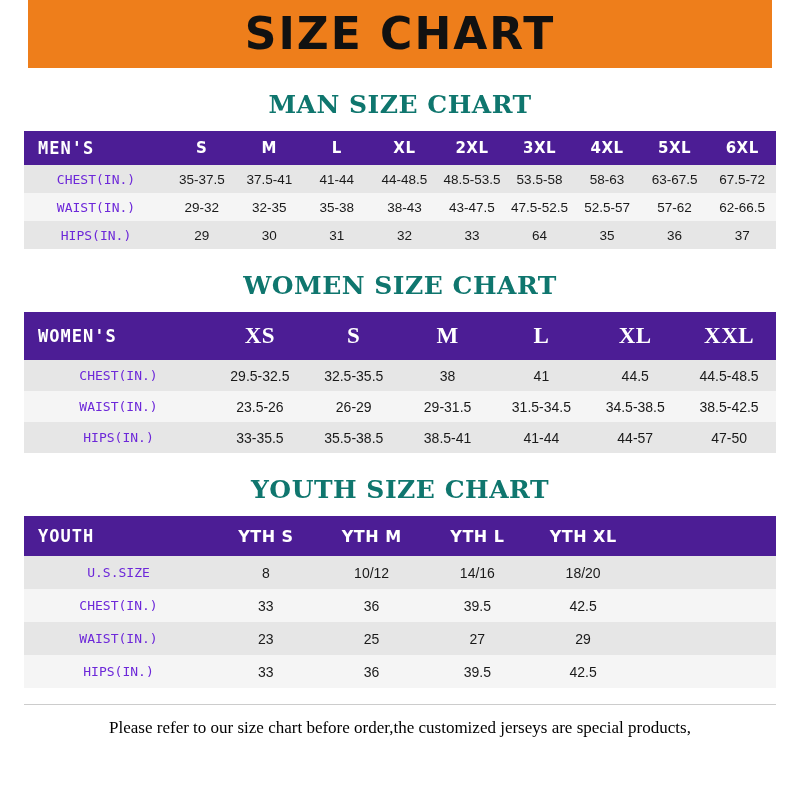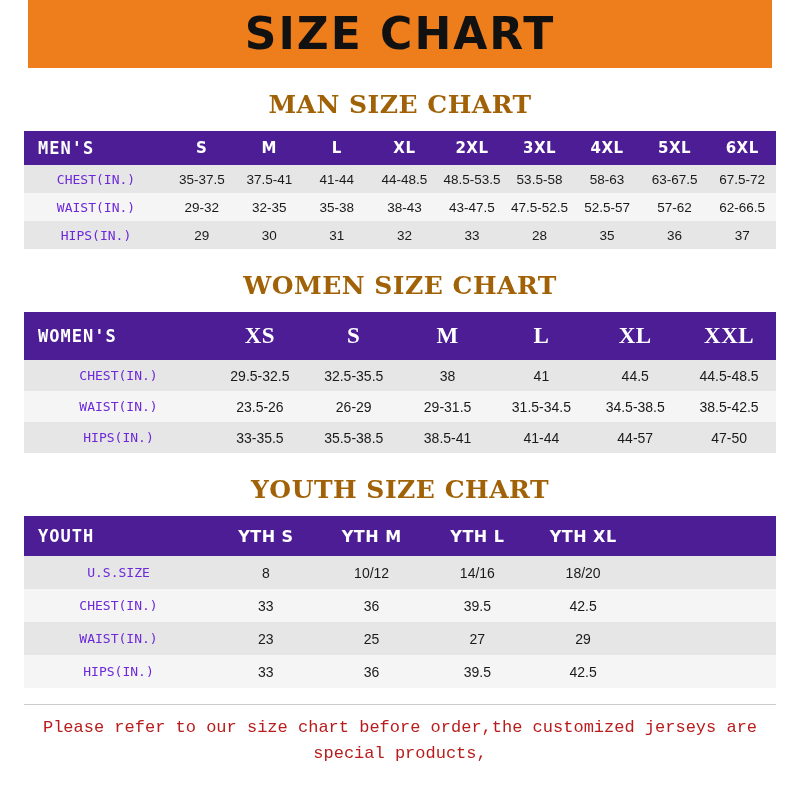--- a/index.html
+++ b/index.html
@@ -55,21 +55,21 @@
   }
   
   .section {
     padding: 0 18px;
   }
   .section-title {
     text-align: center;
     font-family: "DejaVu Serif", serif;
     font-weight: bold;
     font-size: 25px;
-    color: #a16207;
+    color: #0f766e;
     letter-spacing: 0.5px;
     margin: 22px 0 12px 0;
   }
   table.chart {
     width: 752px;
     margin: 0 auto;
     border-collapse: collapse;
     table-layout: fixed;
     font-size: 13px;
     color: #1a1a1a;
@@ -139,24 +139,24 @@
     padding: 0 24px;
   }
   .footer hr {
     border: 0;
     border-top: 1px solid #cccccc;
     margin: 0 0 10px 0;
   }
   .footer p {
     margin: 0;
     text-align: center;
-    color: #b91c1c;
+    color: #000000;
     font-size: 17px;
     line-height: 1.5;
-    font-family: Liberation Mono, monospace;
+    font-family: Liberation Serif, serif;
   }
 </style>
 </head>
 <body>
 
 <div class="page">
 
   <div class="banner">
     <div class="banner-title">SIZE CHART</div>
   </div>
@@ -203,21 +203,21 @@
           <td>57-62</td>
           <td>62-66.5</td>
         </tr>
         <tr class="odd">
           <td class="rowlab">HIPS(IN.)</td>
           <td>29</td>
           <td>30</td>
           <td>31</td>
           <td>32</td>
           <td>33</td>
-          <td>28</td>
+          <td>64</td>
           <td>35</td>
           <td>36</td>
           <td>37</td>
         </tr>
       </tbody>
     </table>
   </div>
 
   <div class="section">
     <div class="section-title">WOMEN SIZE CHART</div>

